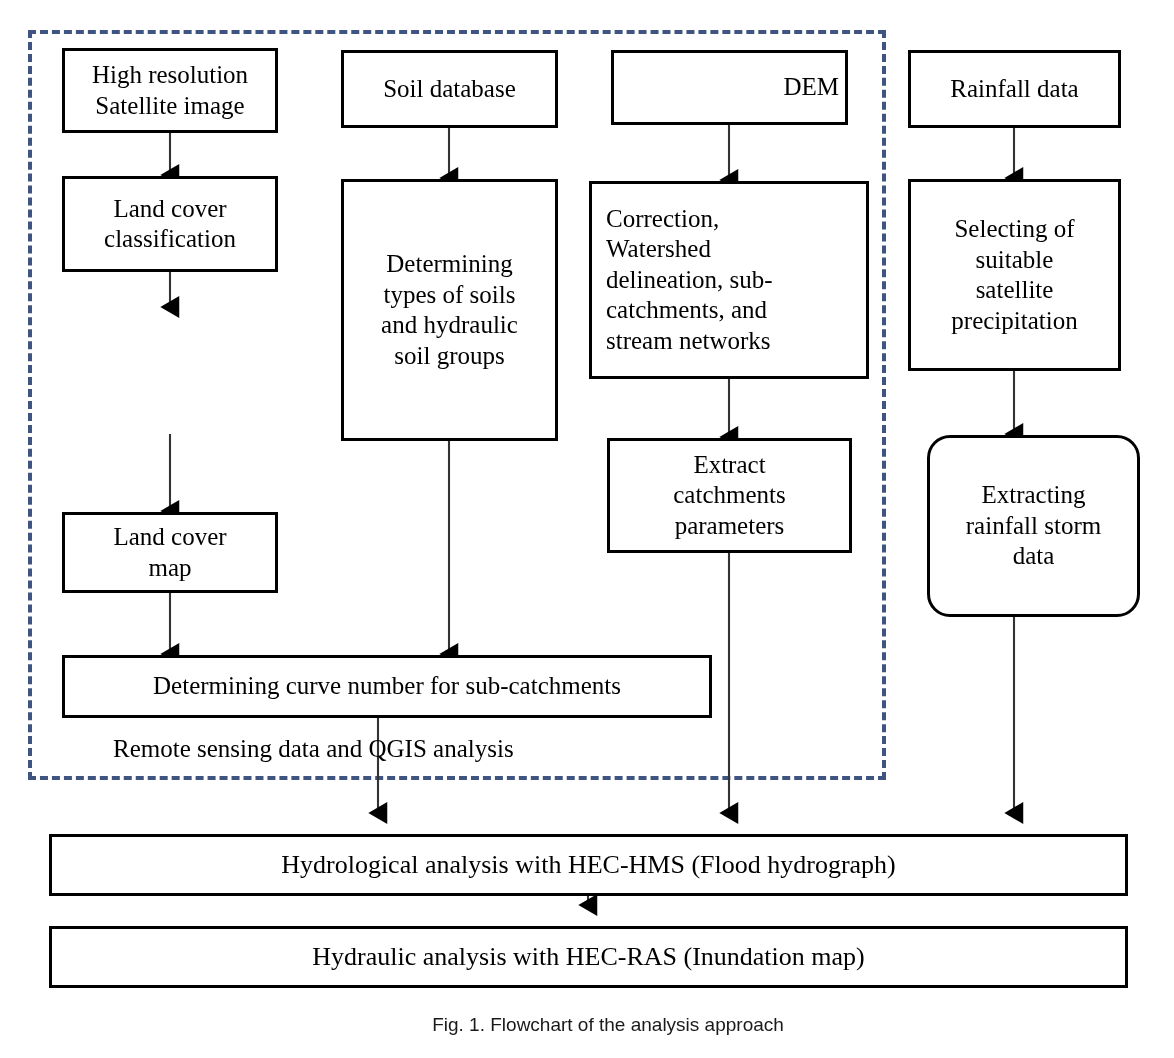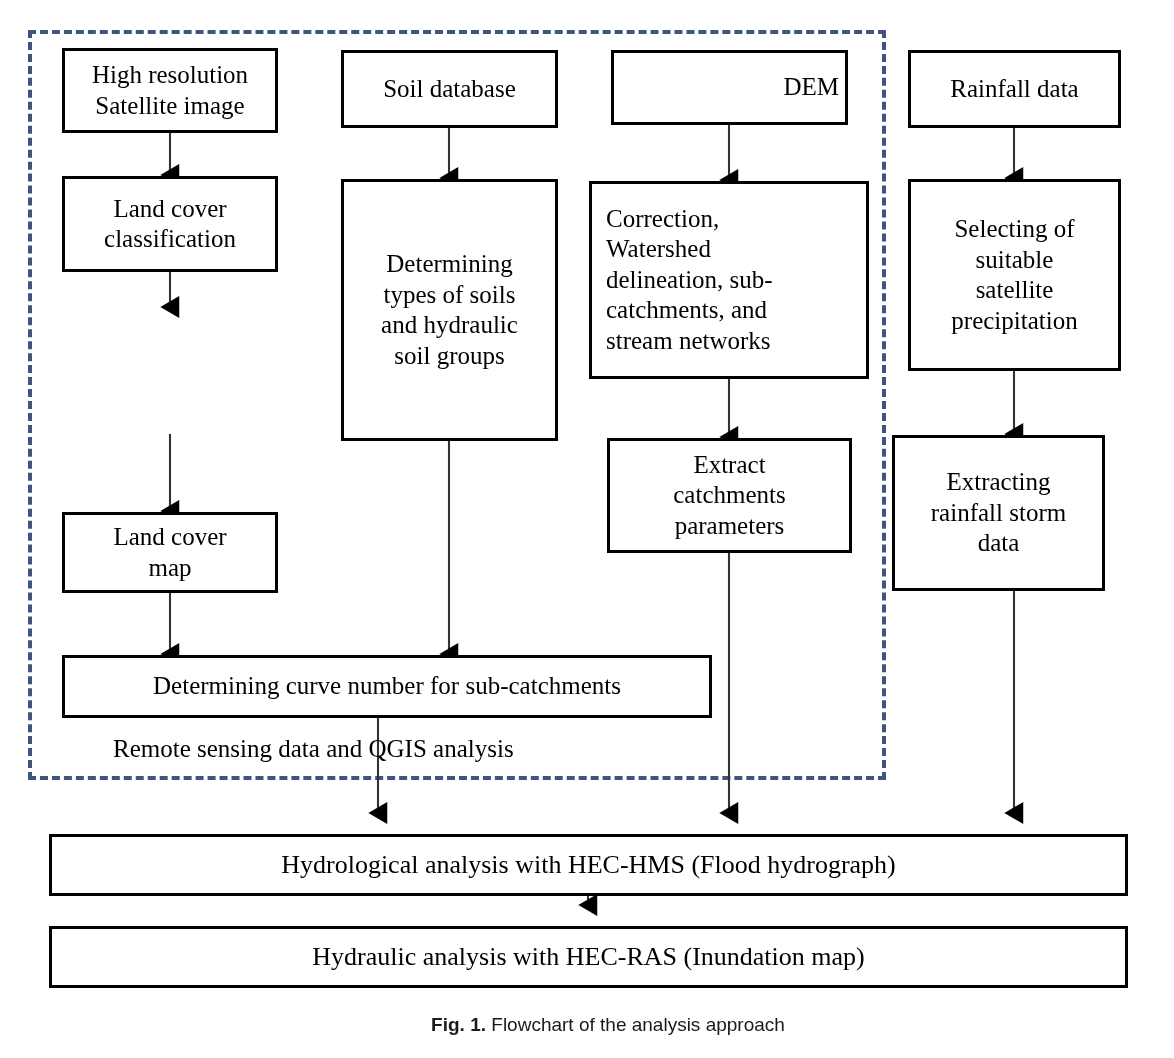--- a/index.html
+++ b/index.html
@@ -54,21 +54,21 @@
     white-space: nowrap;
   }
   .caption {
     position: absolute;
     width: 100%;
     text-align: center;
     font-family: "Liberation Sans", "DejaVu Sans", sans-serif;
     font-size: 19px;
     color: #1a1a1a;
   }
-  .caption b { font-weight: 700; margin-top: 16px; }
+  .caption b { font-weight: 400; margin-top: 16px; }
   svg.edges {
     position: absolute;
     left: 0;
     top: 0;
     width: 1174px;
     height: 1058px;
     pointer-events: none;
   }
 </style>
 </head>
@@ -161,21 +161,21 @@
     <span>Rainfall data</span>
   </div>
 
   <div class="node n-small" style="left:908px; top:179px; width:213px; height:192px;">
     <span>Selecting of
 suitable
 satellite
 precipitation</span>
   </div>
 
-  <div class="node n-small" style="left:892px; top:435px; width:213px; height:156px;">
+  <div class="node n-small" style="left:927px; top:435px; width:213px; height:182px;border-radius:23px;">
     <span>Extracting
 rainfall storm
 data</span>
   </div>
 
   <div class="node n-bar" style="left:49px; top:814px; width:1079px; height:62px;">
     <span>Hydrological analysis with HEC-HMS (Flood hydrograph)</span>
   </div>
 
   <div class="node n-bar" style="left:49px; top:906px; width:1079px; height:62px;">

